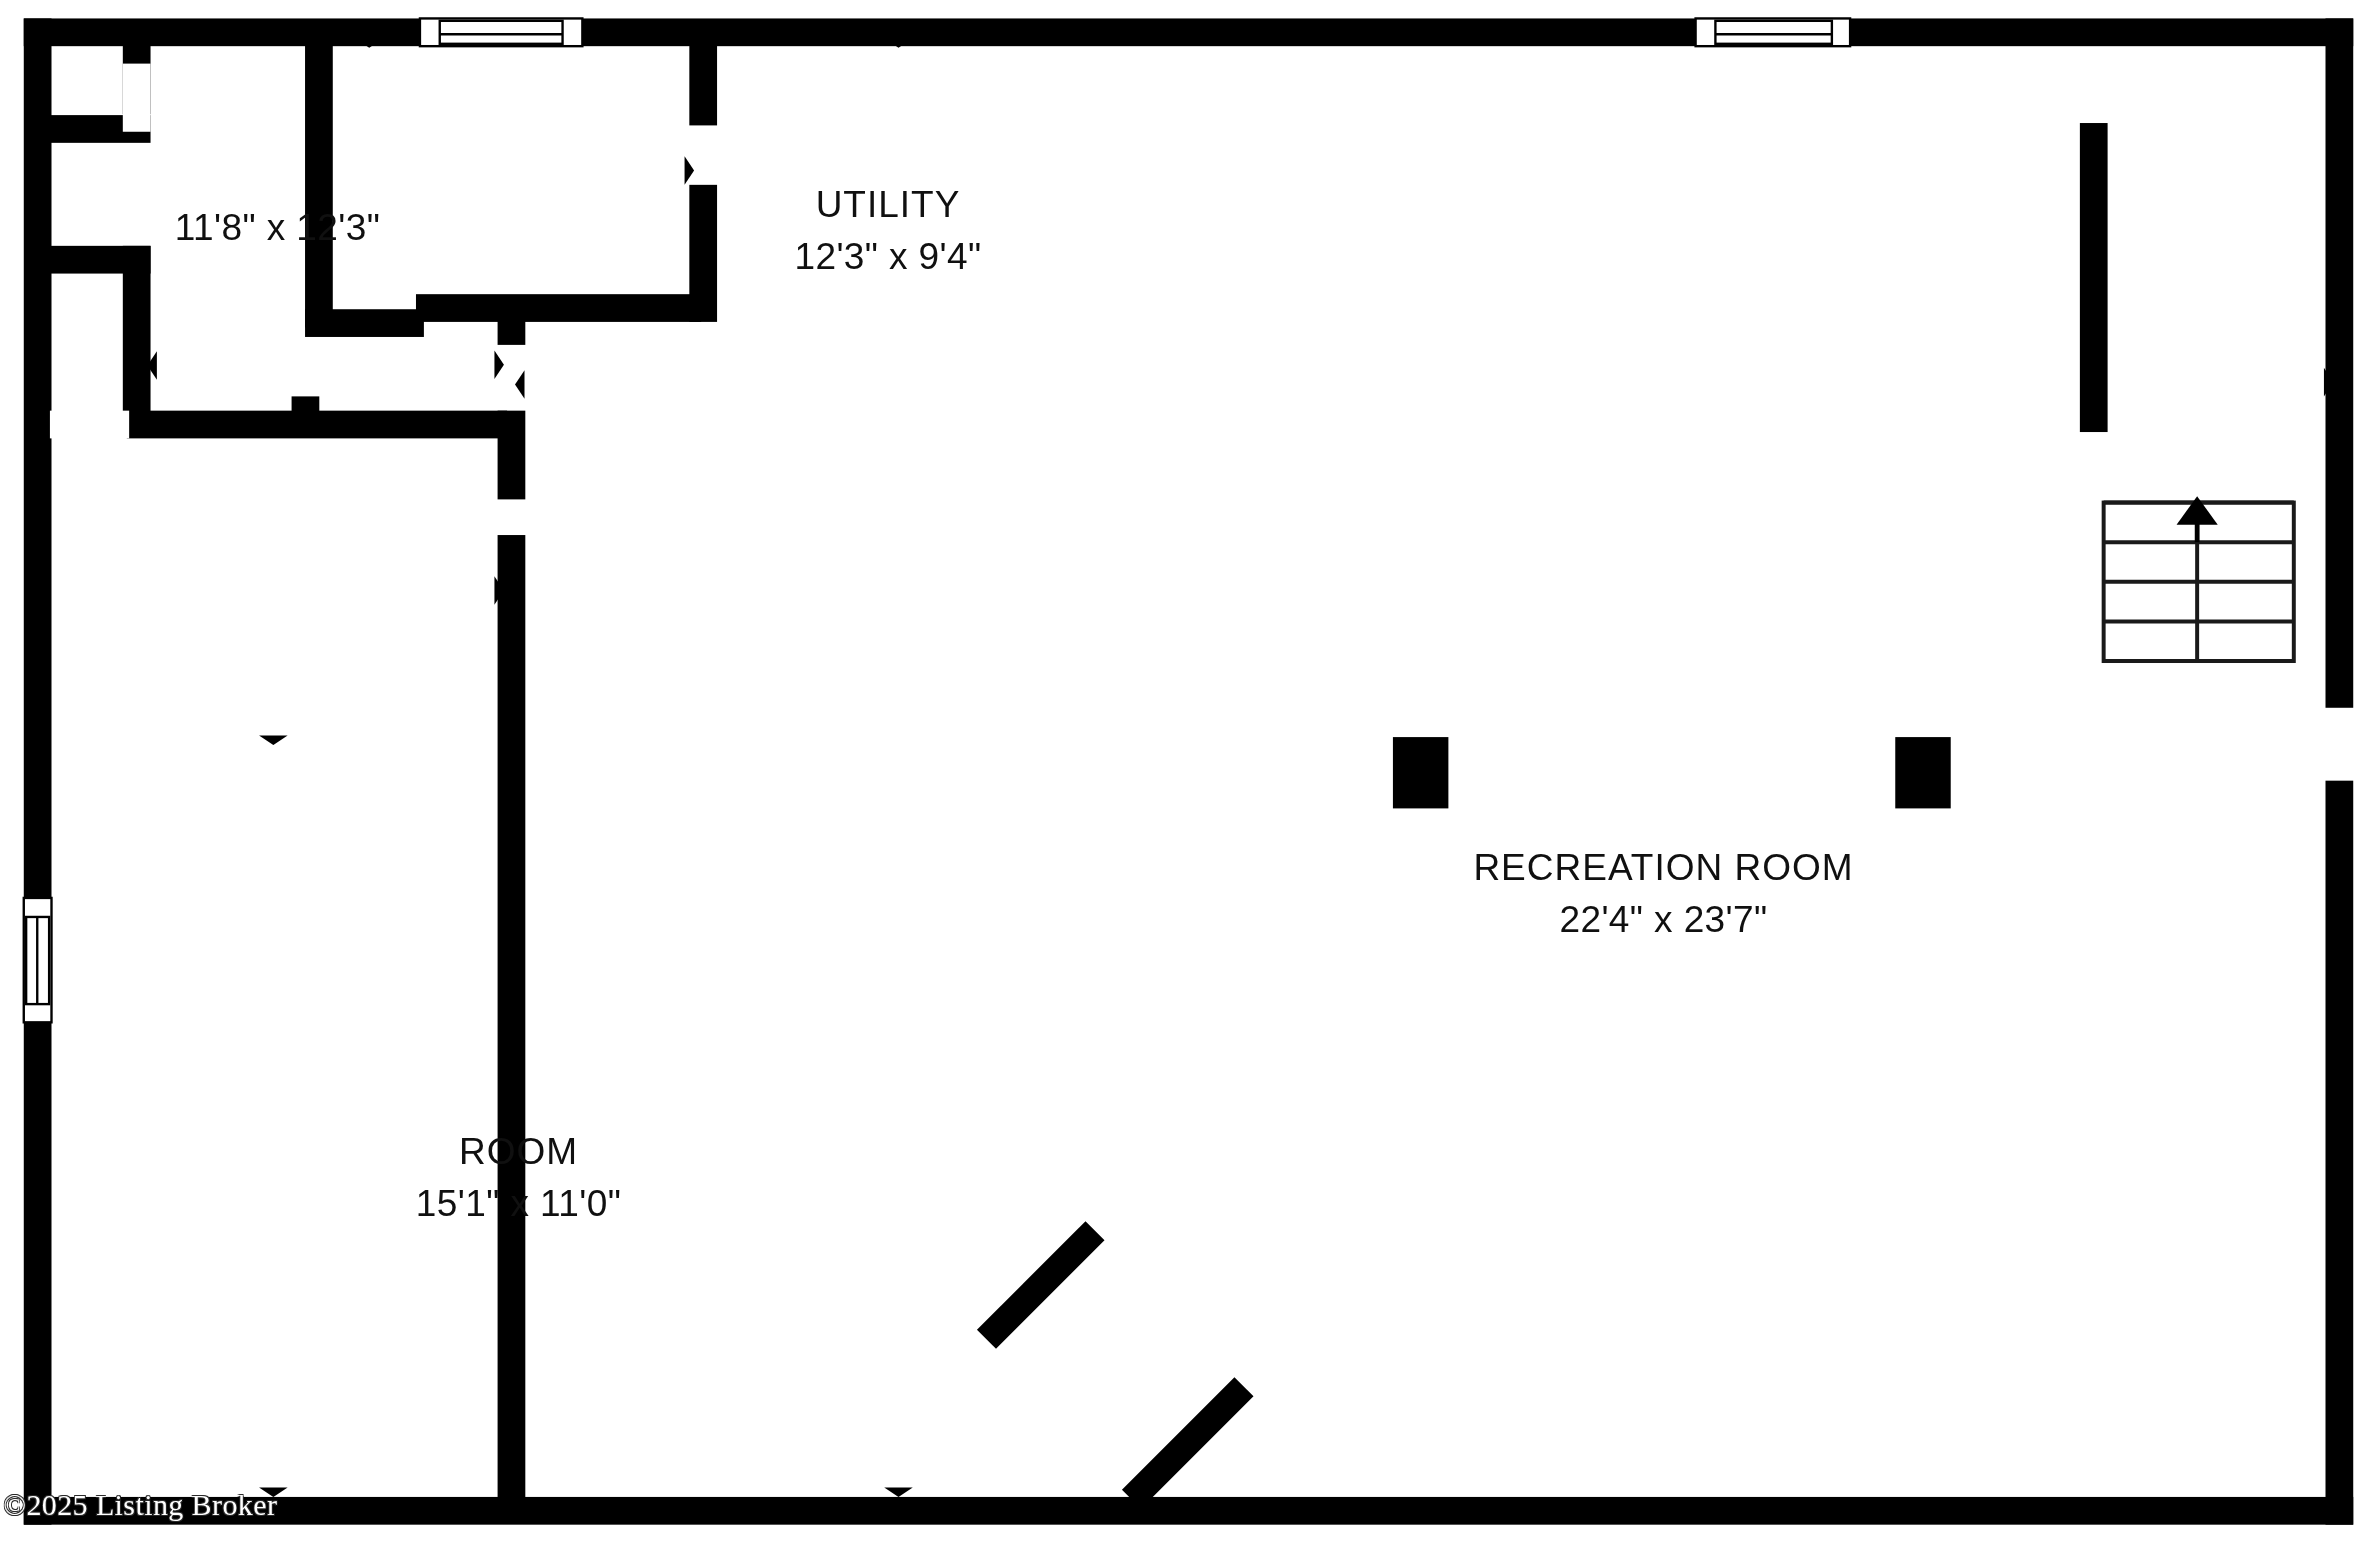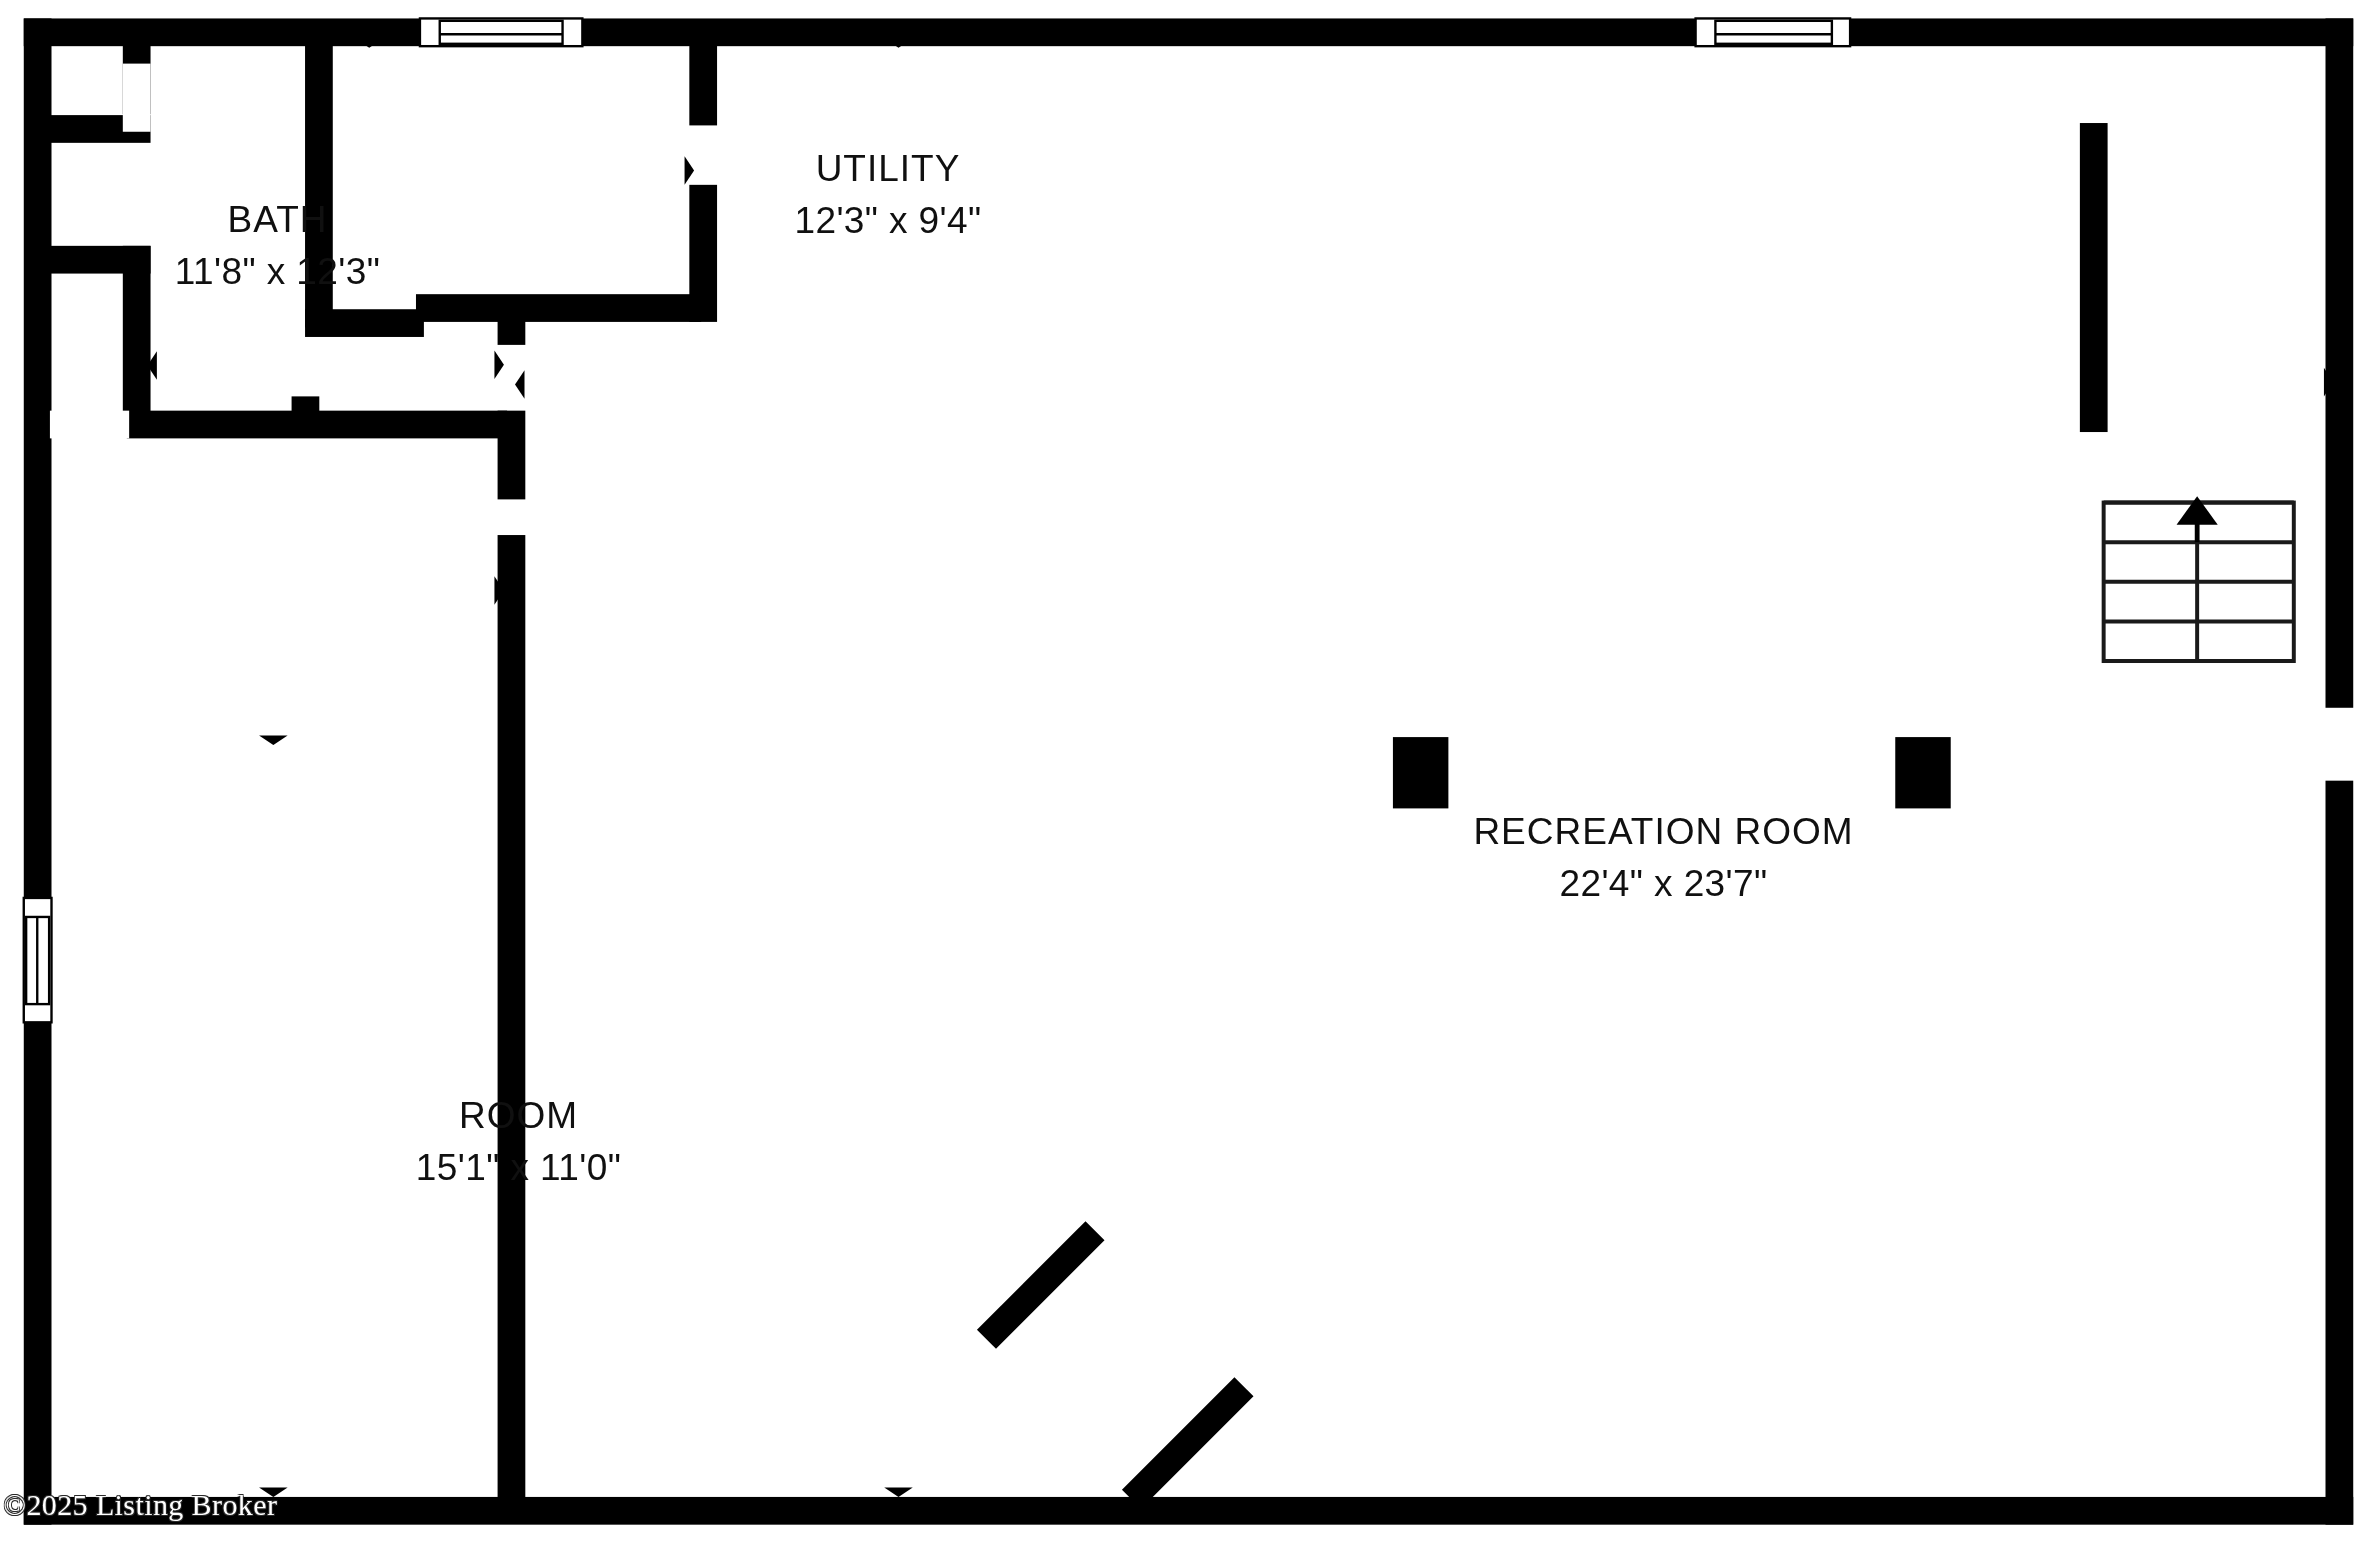--- a/index.html
+++ b/index.html
@@ -33,20 +33,21 @@
     font-family: "Liberation Sans", sans-serif;
     white-space: nowrap;
     line-height: 1.18;
     pointer-events: none;
   }
   .room-name {
     display: block;
     font-size: 37px;
     letter-spacing: 1px;
     font-weight: 400;
+    margin-top: 36px;
   }
   .room-dims {
     display: block;
     font-size: 37px;
     letter-spacing: 0.4px;
     font-weight: 400;
     margin-top: 8px;
   }
   #copyright {
     position: absolute;
@@ -211,21 +212,20 @@
     <g>
       <line x1="1245" y1="1690" x2="1382" y2="1553" stroke="#000000" stroke-width="34" stroke-linecap="butt"></line>
     </g>
     <g>
       <line x1="1428" y1="1892" x2="1570" y2="1750" stroke="#000000" stroke-width="34" stroke-linecap="butt"></line>
     </g>
 
   </svg>
 
   <div class="room-label-group" style="left:0px; top:198px; width:555px;">
-    <span class="room-name">BATH</span>
     <span class="room-dims">11'8" x 12'3"</span>
   </div>
 
   <div class="room-label-group" style="left:658px; top:147px; width:460px;">
     <span class="room-name">UTILITY</span>
     <span class="room-dims">12'3" x 9'4"</span>
   </div>
 
   <div class="room-label-group" style="left:1109px; top:810px; width:1109px;">
     <span class="room-name">RECREATION ROOM</span>

